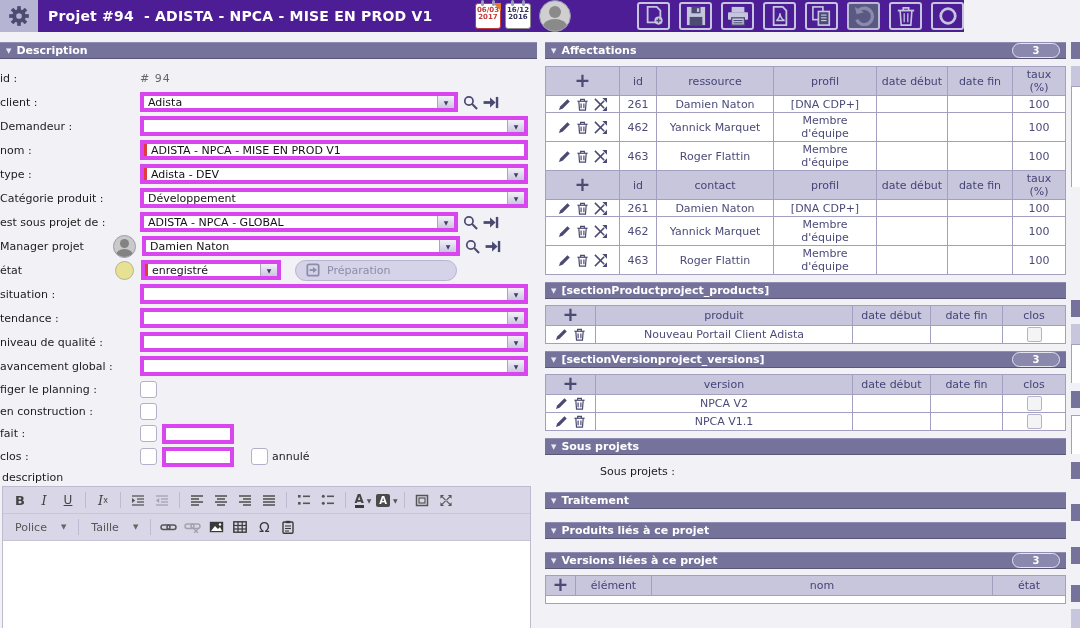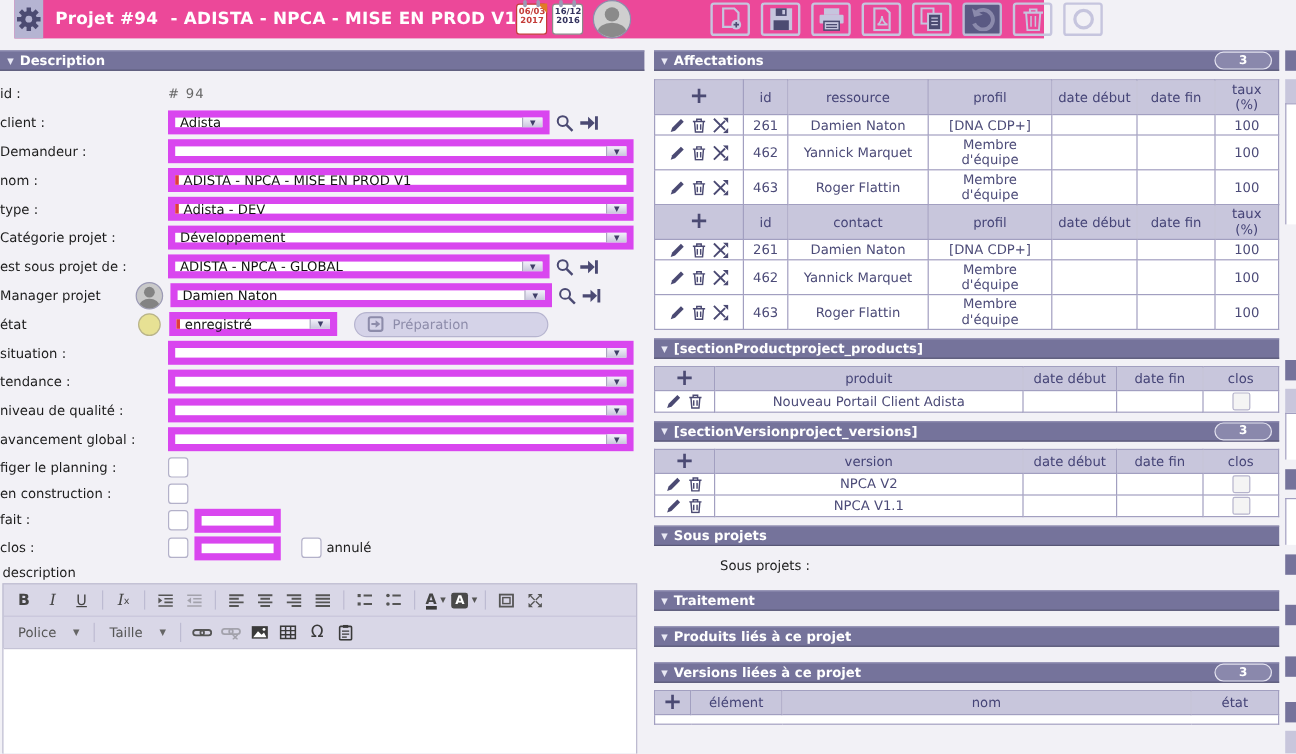--- a/index.html
+++ b/index.html
@@ -1,21 +1,21 @@
 <!DOCTYPE html>
 <html><head>
 <meta charset="utf-8">
 <style>
   html,body{margin:0;padding:0;width:1080px;height:628px;overflow:hidden;
     font-family:"DejaVu Sans", sans-serif;background:#f2f1f6;}
   .stage{position:relative;width:1080px;height:628px;}
   .abs{position:absolute;}
 
   
-  .topbar{left:12px;top:0;width:858px;height:32px;background:#ec4899;display:flex;align-items:center;}
+  .topbar{left:0;top:0;width:964px;height:32px;background:#4c1d95;display:flex;align-items:center;}
   .gear-tile{width:38px;height:32px;background:#b5b4d2;display:flex;align-items:center;justify-content:center;}
   .title{color:#fff;font-weight:bold;font-size:14px;margin-left:10px;letter-spacing:.2px;white-space:pre;}
   .hdr-right{margin-left:auto;display:flex;align-items:center;height:32px;}
   .cal{width:26px;height:26px;background:#fff;border:1px solid #8a8a8a;border-radius:3px;margin-right:4px;
     position:relative;text-align:center;line-height:1;padding-top:3px;box-sizing:border-box;}
   .cal .l1{display:block;font-size:7px;font-weight:bold;color:#33325e;}
   .cal .l2{display:block;font-size:7px;font-weight:bold;color:#33325e;}
   .cal:before,.cal:after{content:"";position:absolute;top:-4px;width:3px;height:6px;background:#9b9ab5;border-radius:2px;}
   .cal:before{left:5px}.cal:after{right:5px}
   .cal.red{border-color:#c43c38;}
@@ -37,21 +37,21 @@
     font-size:10px;font-weight:bold;color:#fff;text-align:center;line-height:13px;}
 
   
   .leftcol{left:0;top:42px;width:537px;}
   .form{padding-top:7px;}
   .frow{display:flex;align-items:center;height:24px;padding-right:9px;}
   .flabel{width:133px;text-align:left;padding-right:7px;font-size:11px;color:#1c1c1c;flex:none;}
   .flabel.short{width:106px;}
   .fctrl{display:flex;align-items:center;gap:5px;flex:1;min-width:0;}
   .idval{font-size:11px;color:#666;letter-spacing:1px;}
-  .sel,.inp{height:20px;border:6px solid #d946ef;background:#fff;box-sizing:border-box;display:flex;align-items:center;}
+  .sel,.inp{height:20px;border:4px solid #d946ef;background:#fff;box-sizing:border-box;display:flex;align-items:center;}
   .sel{padding:0;}
   .inp{padding:0 4px;font-size:11px;color:#111;}
   .grow{flex:1;}
   .w318{width:318px;flex:none;}
   .w140{width:140px;flex:none;}
   .w72{width:72px;flex:none;}
   .seltext{flex:1;padding:0 4px;font-size:11px;color:#111;white-space:nowrap;overflow:hidden;}
   .ddb{width:16px;height:100%;border-left:1px solid #a9a7bf;background:linear-gradient(#f2f1fa,#c9c7dd);
     color:#3f3e68;font-size:6px;display:flex;align-items:center;justify-content:center;flex:none;}
   .redbar{width:3px;align-self:stretch;background:#e03c3c;flex:none;}
@@ -252,21 +252,21 @@
         <div class="fctrl">
           <div class="sel grow">
             <span class="redbar"></span>
             <span class="seltext">Adista - DEV</span>
             <span class="ddb">▼</span>
           </div>
         </div>
       </div>
 
       <div class="frow">
-        <span class="flabel">Catégorie projet :</span>
+        <span class="flabel">Catégorie produit :</span>
         <div class="fctrl">
           <div class="sel grow">
             <span class="seltext">Développement</span>
             <span class="ddb">▼</span>
           </div>
         </div>
       </div>
 
       <div class="frow">
         <span class="flabel">est sous projet de :</span>

